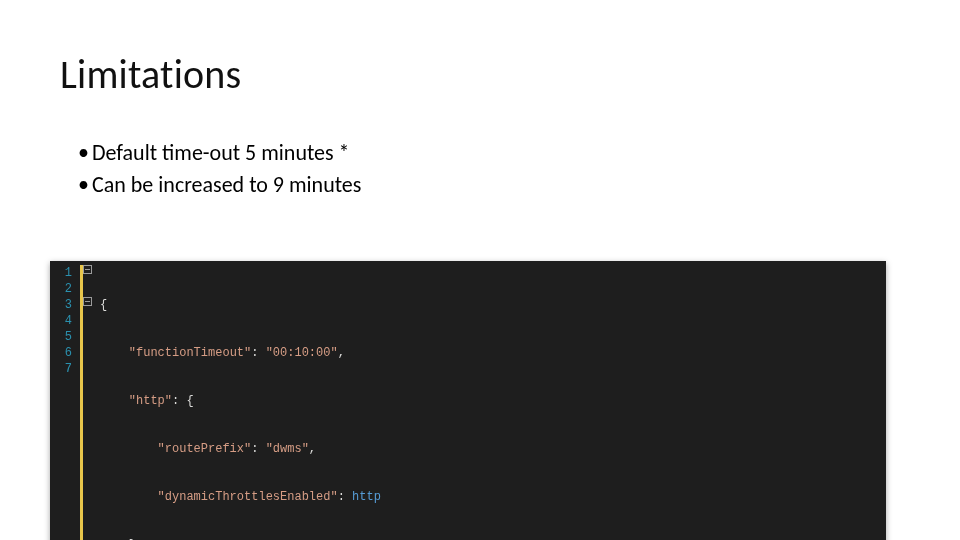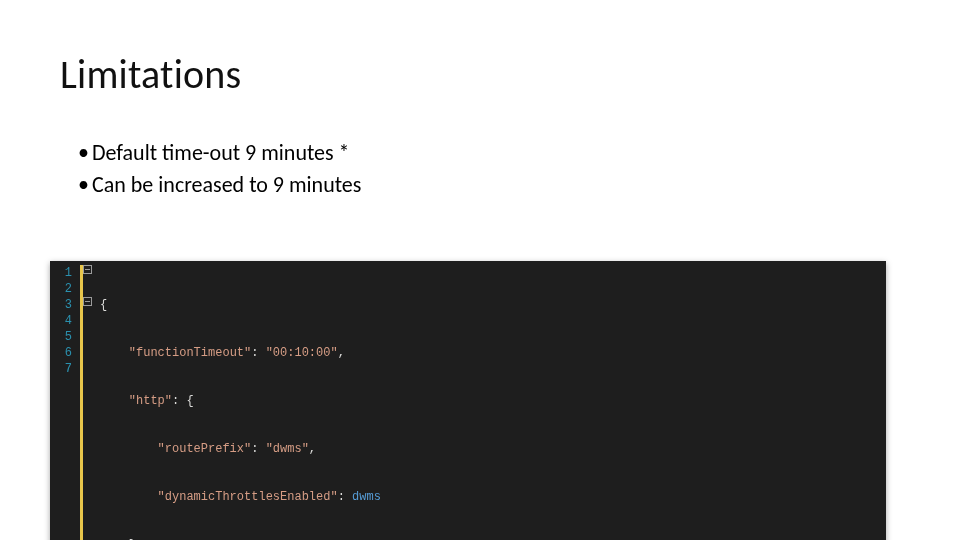--- a/index.html
+++ b/index.html
@@ -119,21 +119,21 @@
 </head>
 <body>
 
 <div class="slide">
 
   <h1 class="title">Limitations</h1>
 
   <div class="bullets">
     <div class="row">
       <span class="dot">•</span>
-      <span class="txt">Default time-out 9 minutes *</span>
+      <span class="txt">Default time-out 5 minutes *</span>
     </div>
     <div class="row">
       <span class="dot">•</span>
       <span class="txt">Can be increased to 9 minutes</span>
     </div>
   </div>
 
   <div class="code-block">
     <div class="gutter">
       <div>1</div>
@@ -147,19 +147,19 @@
     <div class="fold-strip">
       <div class="mark-col"></div>
       <div class="sq" style="top:4px"></div>
       <div class="sq" style="top:36px"></div>
     </div>
     <div class="code-lines">
       <div class="line"><span class="brace">{</span></div>
       <div class="line">    <span class="key">"functionTimeout"</span><span class="brace">: </span><span class="str">"00:10:00"</span><span class="brace">,</span></div>
       <div class="line">    <span class="key">"http"</span><span class="brace">: </span><span class="brace">{</span></div>
       <div class="line">        <span class="key">"routePrefix"</span><span class="brace">: </span><span class="str">"dwms"</span><span class="brace">,</span></div>
-      <div class="line">        <span class="key">"dynamicThrottlesEnabled"</span><span class="brace">: </span><span class="kw">dwms</span></div>
+      <div class="line">        <span class="key">"dynamicThrottlesEnabled"</span><span class="brace">: </span><span class="kw">http</span></div>
       <div class="line">    <span class="brace">}</span></div>
       
     </div>
   </div>
 
 </div>
 
 </body></html>

